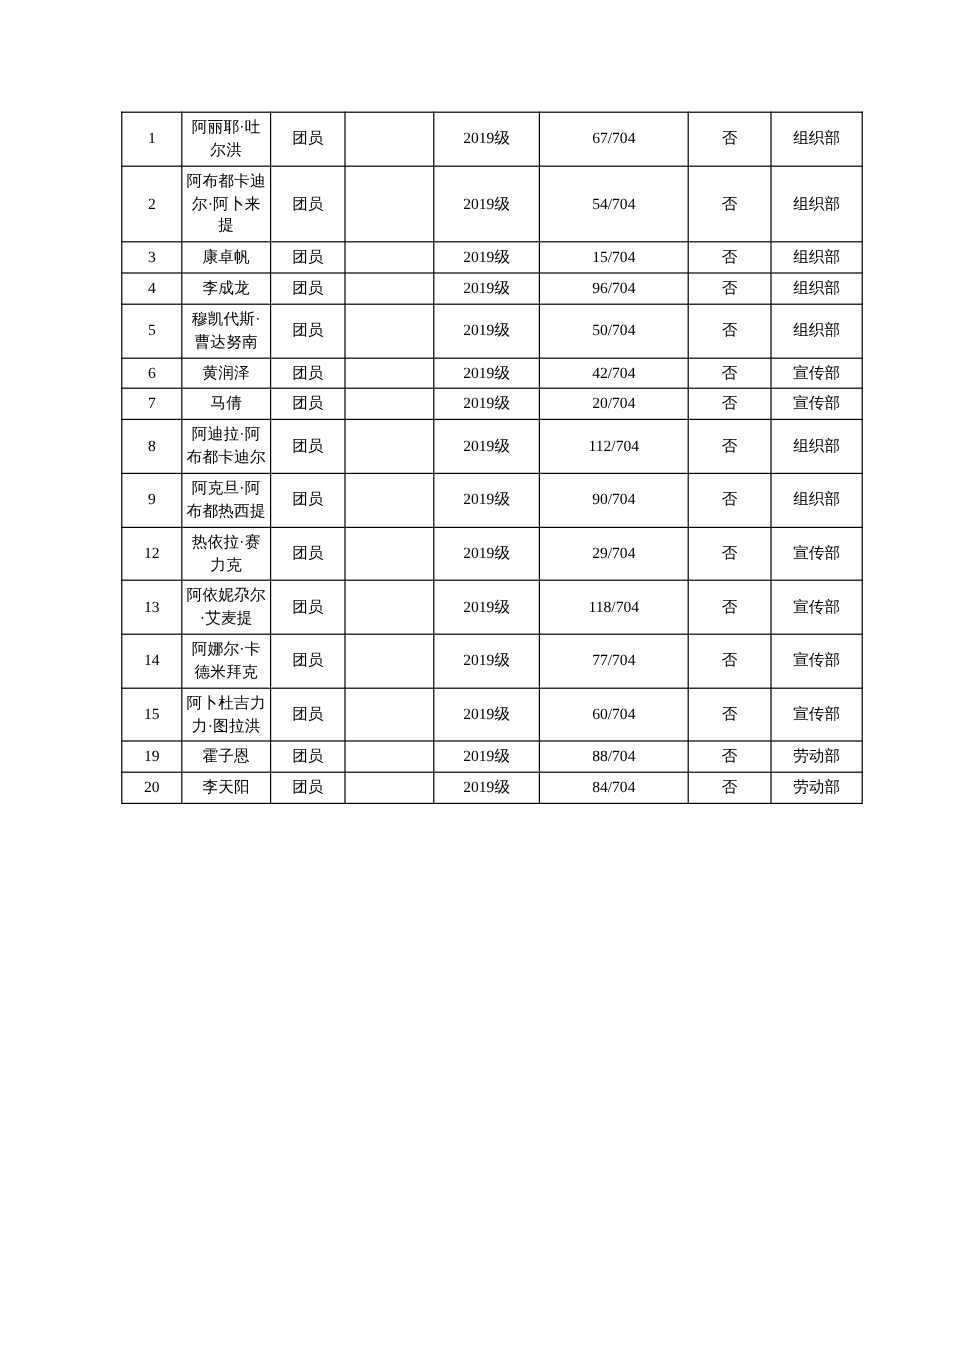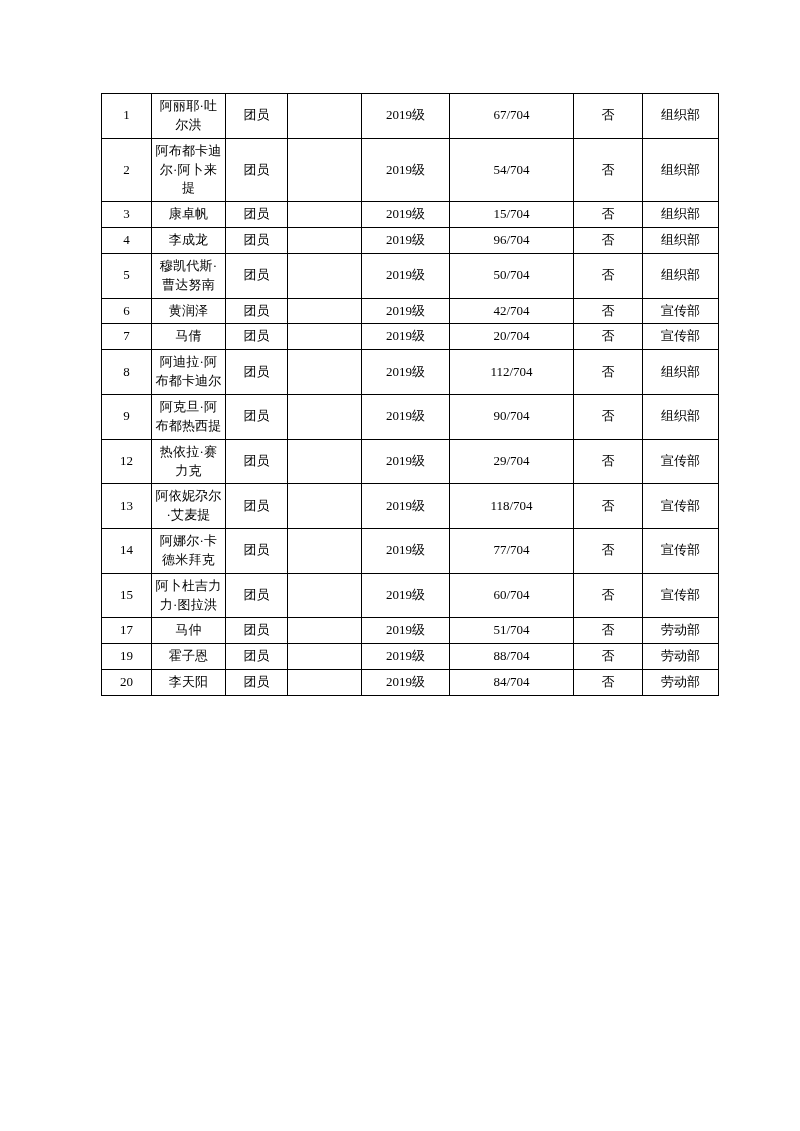--- a/index.html
+++ b/index.html
@@ -207,30 +207,20 @@
             <td class="idx">15</td>
             <td class="name">阿卜杜吉力力·图拉洪</td>
             <td class="role">团员</td>
             <td class="blank"></td>
             <td class="grade">2019级</td>
             <td class="rank">60/704</td>
             <td class="yn">否</td>
             <td class="dept">宣传部</td>
           </tr>
           <tr>
-            <td class="idx">17</td>
-            <td class="name">马仲</td>
-            <td class="role">团员</td>
-            <td class="blank"></td>
-            <td class="grade">2019级</td>
-            <td class="rank">51/704</td>
-            <td class="yn">否</td>
-            <td class="dept">劳动部</td>
-          </tr>
-          <tr>
             <td class="idx">19</td>
             <td class="name">霍子恩</td>
             <td class="role">团员</td>
             <td class="blank"></td>
             <td class="grade">2019级</td>
             <td class="rank">88/704</td>
             <td class="yn">否</td>
             <td class="dept">劳动部</td>
           </tr>
           <tr>

